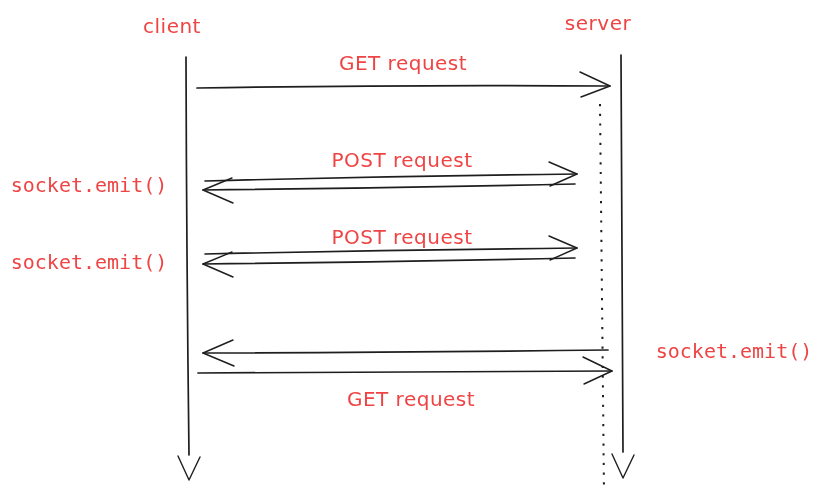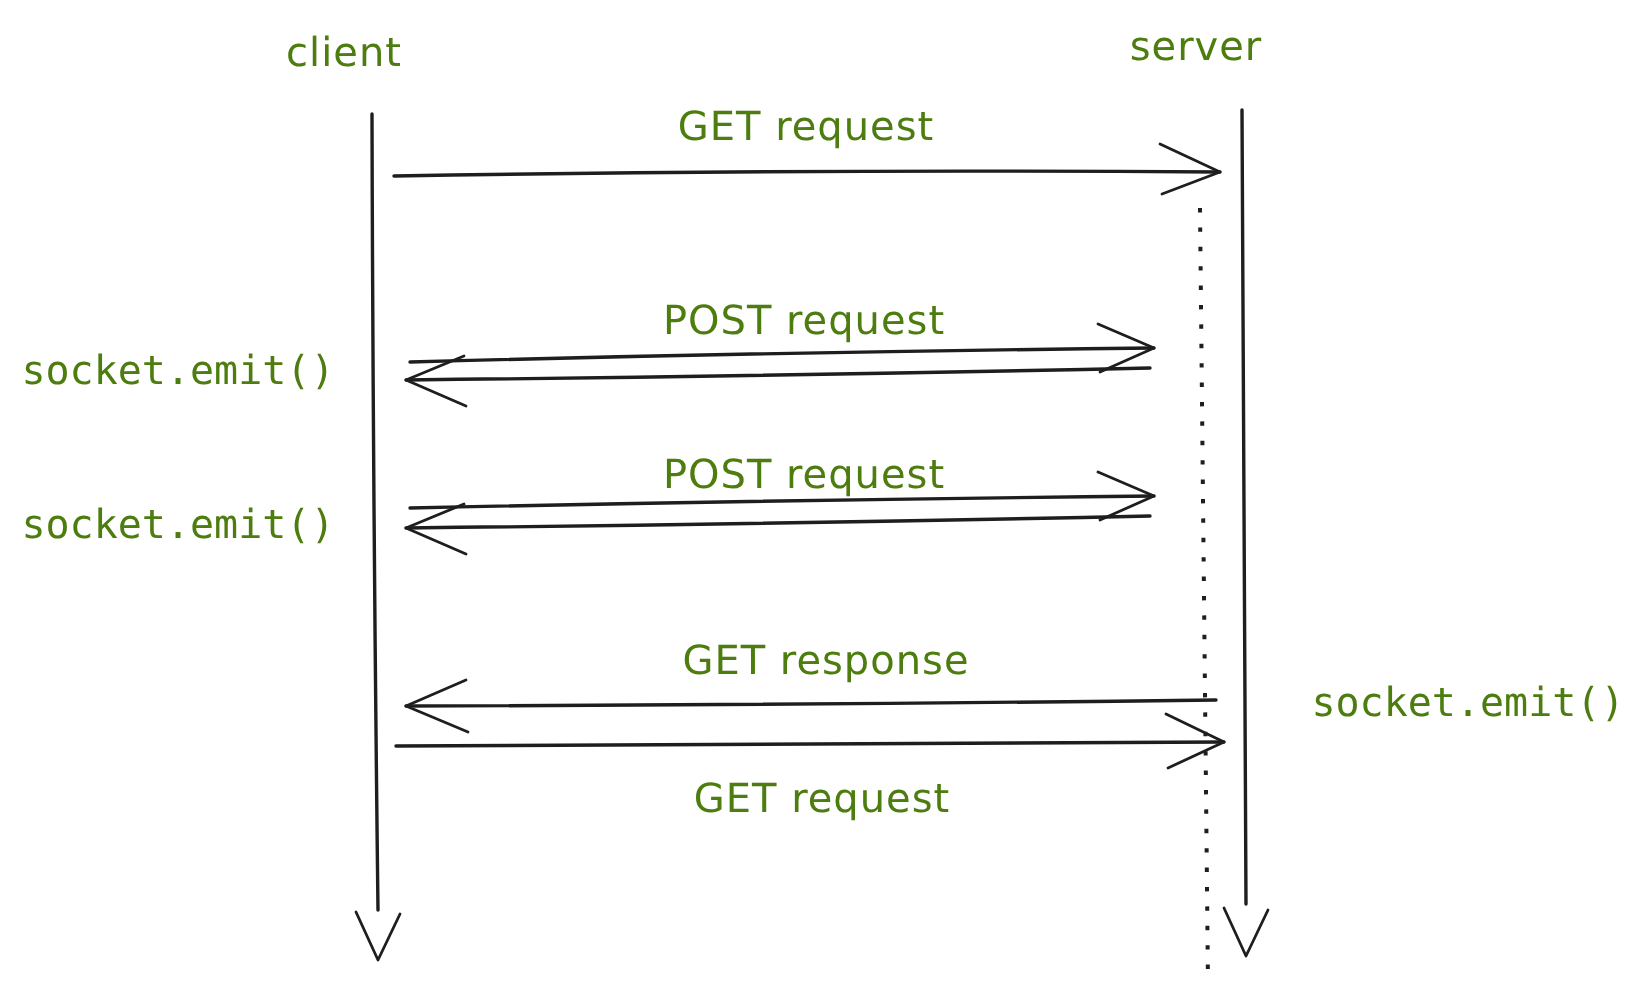--- a/index.html
+++ b/index.html
@@ -16,21 +16,21 @@
   }
   .canvas svg {
     position: absolute;
     left: 0;
     top: 0;
   }
   .label {
     position: absolute;
     transform: translate(-50%, -50%);
     white-space: nowrap;
-    color: #4d7c0f;
+    color: #ef4444;
     user-select: none;
   }
   .hand {
     font-family: "DejaVu Sans", sans-serif;
     font-size: 20px;
     letter-spacing: 0.5px;
   }
   .mono {
     font-family: "DejaVu Sans Mono", "Liberation Mono", monospace;
     font-size: 20px;
@@ -100,20 +100,19 @@
       <path class="ln thin" d="M583 357 L612 371 L584 384"></path>
     </g>
   </svg>
 
   <div class="label hand" style="left:172px; top:26px;">client</div>
   <div class="label hand" style="left:598px; top:23px;">server</div>
 
   <div class="label hand" style="left:403px; top:63px;">GET request</div>
   <div class="label hand" style="left:402px; top:160px;">POST request</div>
   <div class="label hand" style="left:402px; top:237px;">POST request</div>
-  <div class="label hand" style="left:413px; top:330px;">GET response</div>
   <div class="label hand" style="left:411px; top:399px;">GET request</div>
 
   <div class="label mono" style="left:89px; top:185px;">socket.emit()</div>
   <div class="label mono" style="left:89px; top:262px;">socket.emit()</div>
   <div class="label mono" style="left:734px; top:351px;">socket.emit()</div>
 
 </div>
 
 </body></html>

